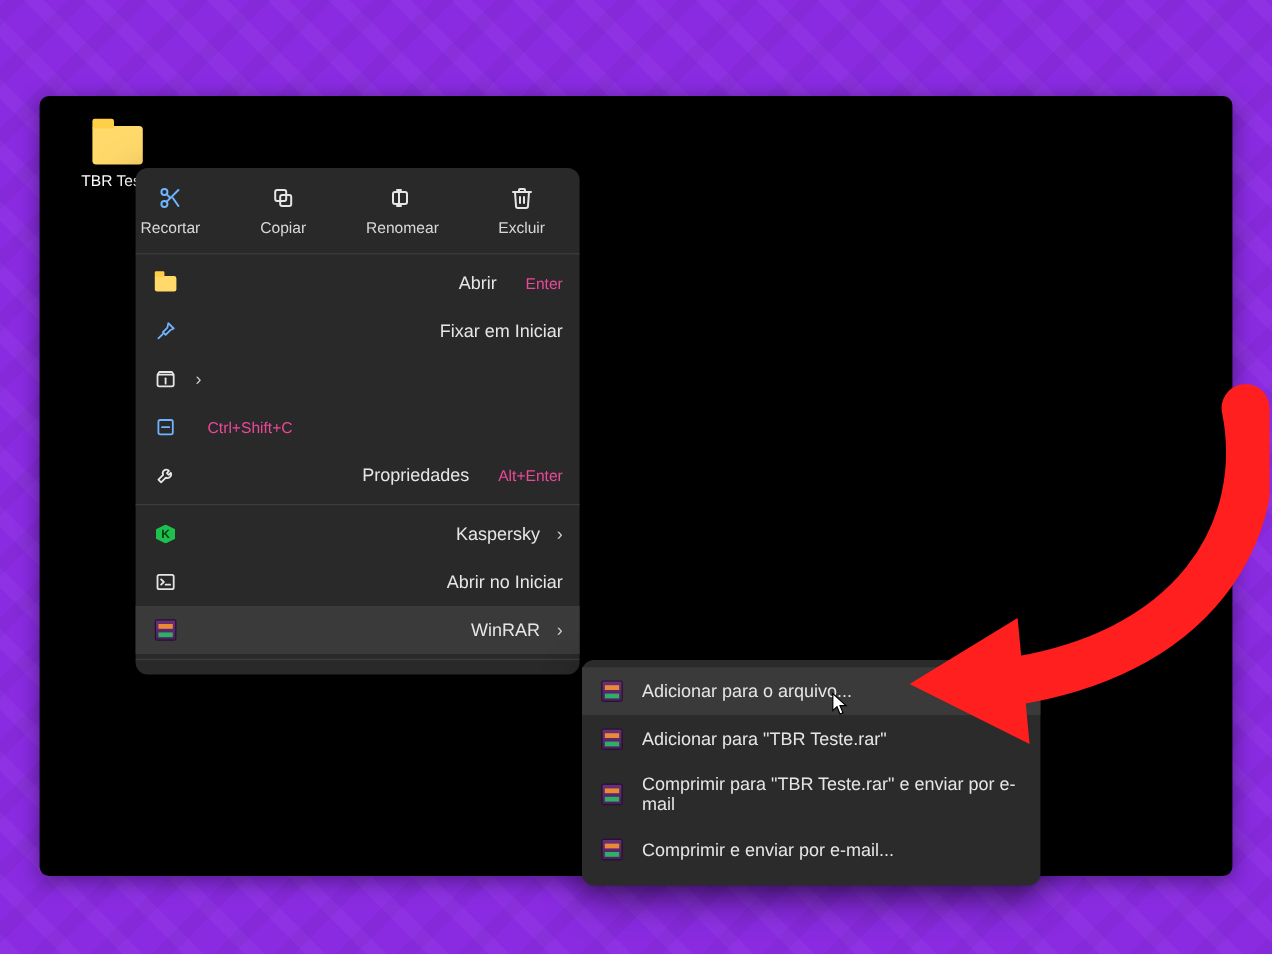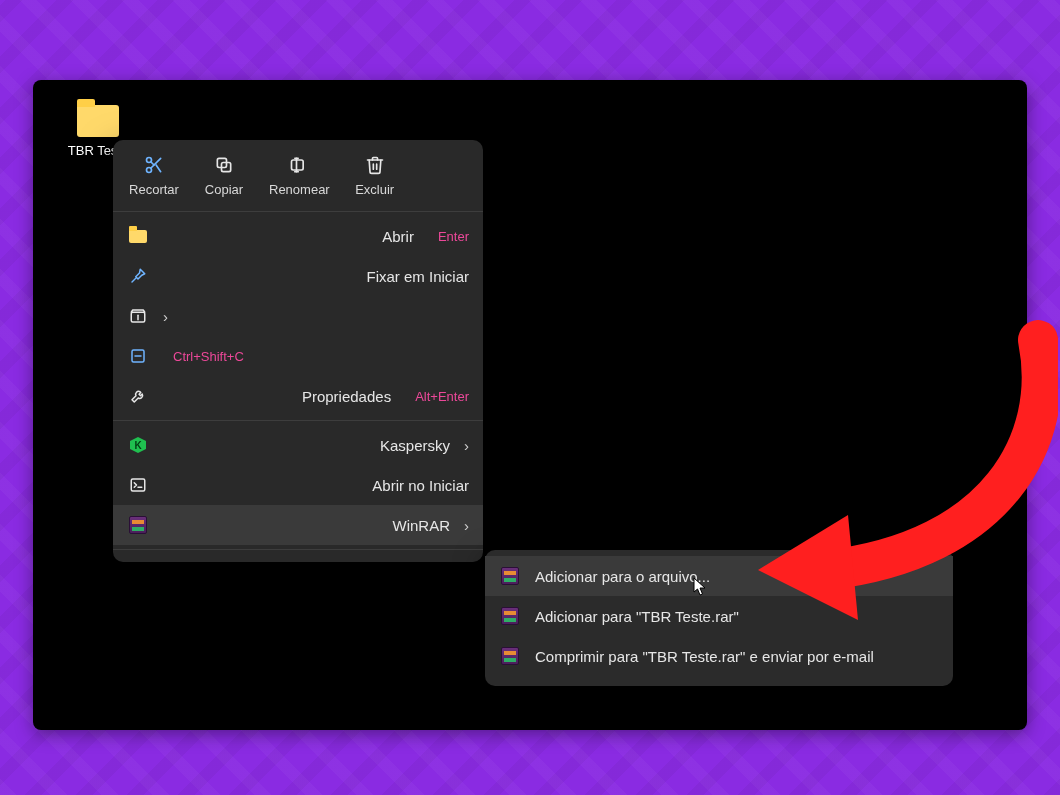--- a/index.html
+++ b/index.html
@@ -66,22 +66,22 @@
       width: 370px;
       background: #292929;
       color: #e6e6e6;
       border-radius: 10px;
       padding: 8px 0;
       box-shadow: 0 10px 34px rgba(0,0,0,0.55);
       font-size: 15px;
     }
     .ctx-toolbar {
       display: flex;
-      gap: 20px;
-      padding: 6px 16px 10px;
+      gap: 44px;
+      padding: 6px 4px 10px;
       align-items: flex-end;
     }
     .ctx-tool {
       display: flex;
       flex-direction: column;
       align-items: center;
       gap: 6px;
       font-size: 13px;
       color: #d8d8d8;
       cursor: pointer;
@@ -120,21 +120,21 @@
       margin-left: 10px;
     }
     .ctx-item .chev {
       color: #cfcfcf;
       font-size: 15px;
     }
     
     .sub-menu {
       position: absolute;
       left: 452px; top: 470px;
-      width: 468px;
+      width: 382px;
       background: #2b2b2b;
       color: #e6e6e6;
       border-radius: 10px;
       padding: 6px 0 10px;
       box-shadow: 0 10px 30px rgba(0,0,0,0.55);
       font-size: 15px;
     }
     .sub-item {
       display: flex;
       align-items: center;
@@ -350,20 +350,26 @@
           <span class="winrar-ico"></span>
         </span>
       <span>Adicionar para "TBR Teste.rar"</span>
     </div>
     <div class="sub-item">
       <span class="ico">
           <span class="winrar-ico"></span>
         </span>
       <span>Comprimir para "TBR Teste.rar" e enviar por e-mail</span>
     </div>
+    <div class="sub-item">
+      <span class="ico">
+          <span class="winrar-ico"></span>
+        </span>
+      <span>Comprimir e enviar por e-mail...</span>
+    </div>
   </div>
 
   <svg class="cursor-img" viewBox="0 0 14 20">
     <path d="M1 1 L1 15 L4.5 12 L7 18 L9.5 17 L7 11 L12 11 Z" fill="#fff" stroke="#000" stroke-width="1"></path>
   </svg>
 
 </div>
 
 <svg class="annotation-arrow" viewBox="0 0 340 320">
   <path d="M320 20 C340 120 280 230 110 250" fill="none" stroke="#ff1f1f" stroke-width="40" stroke-linecap="round"></path>

